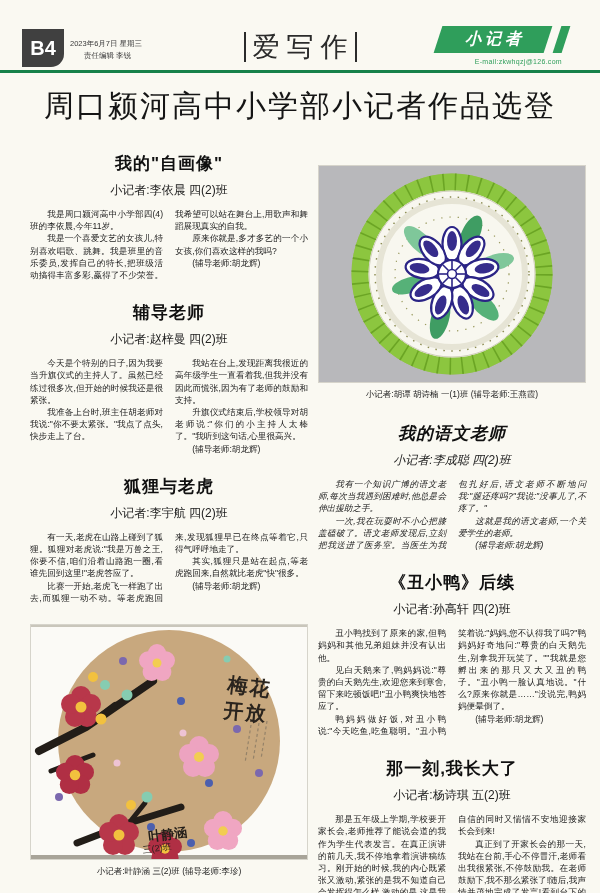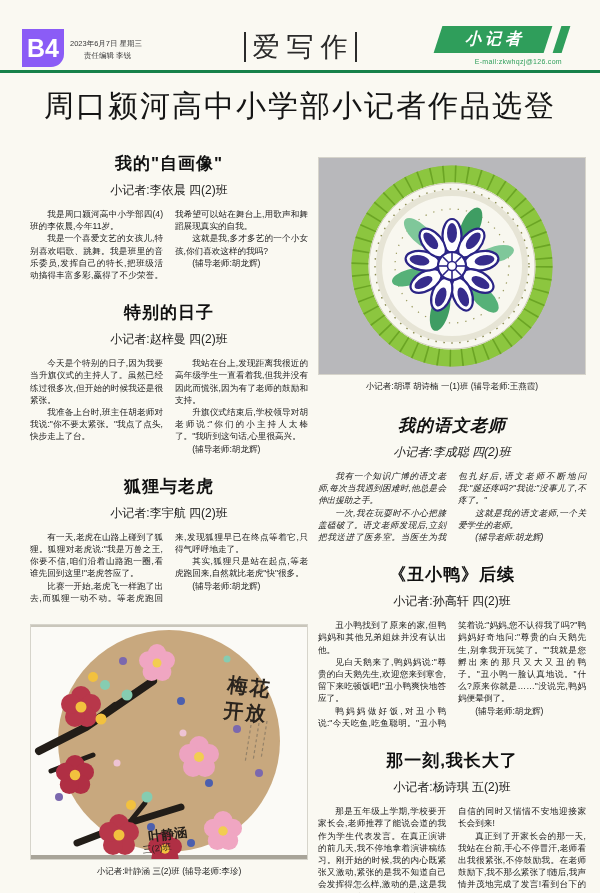--- a/index.html
+++ b/index.html
@@ -1,23 +1,23 @@
 <!DOCTYPE html>
 <html><head>
 <meta charset="utf-8">
 <style>
   html,body{margin:0;padding:0;}
   body{background:#e9e9e6;}
   .page{position:relative;width:600px;height:893px;margin:0 auto;background:#faf9f2;
         font-family:"Liberation Sans","DejaVu Sans",sans-serif;overflow:hidden;color:#222;}
 
   
-  .b4-box{position:absolute;left:22px;top:29px;width:42px;height:38px;background:#8b5cf6;
+  .b4-box{position:absolute;left:22px;top:29px;width:42px;height:38px;background:#404040;
           border-bottom-right-radius:13px;display:flex;align-items:center;justify-content:center;
-          color:#fff;font-size:25px;font-weight:bold;}
+          color:#fff;font-size:20px;font-weight:bold;}
   .date-block{position:absolute;left:70px;top:38px;font-size:7.5px;line-height:1.6;color:#3a3a3a;}
   .date-block .l2{padding-left:14px;}
   .section-label{position:absolute;top:29px;left:0;right:0;display:flex;justify-content:center;
                  align-items:center;gap:7px;pointer-events:none;}
   .section-label .bar{width:2px;height:30px;background:#2b2b2b;}
   .section-label .txt{font-size:27px;letter-spacing:7px;margin-right:-7px;color:#2b2b2b;}
   .logo-plate{position:absolute;top:26px;right:52px;width:110px;height:27px;background:#2f9e5b;
               transform:skewX(-18deg);display:flex;align-items:center;justify-content:center;}
   .logo-plate .txt{transform:skewX(18deg);color:#fff;font-style:italic;font-weight:bold;
                    font-size:16px;letter-spacing:4px;margin-right:-4px;}
@@ -35,21 +35,21 @@
   .col-right{position:absolute;left:318px;top:145px;width:268px;}
 
   .article{margin-bottom:14px;}
   .article h2{margin:0 0 7px;font-size:17px;font-weight:800;text-align:center;color:#101010;
               letter-spacing:1px;}
   .byline{font-size:12px;text-align:center;color:#222;margin-bottom:9px;}
   .body{column-count:2;column-gap:12px;font-size:8.6px;line-height:1.42;text-align:justify;color:#222;}
   .body p{margin:0;text-indent:2em;}
   .credit{text-align:left;margin-top:2px;text-indent:0;}
 
-  .photo-block{margin-top:12px;}
+  .photo-block{margin-top:20px;}
   .photo-frame{line-height:0;border:1px solid #d6d4cb;}
   .photo-caption{font-size:8.5px;text-align:center;color:#222;margin-top:6px;line-height:1.3;}
   .gap-top{margin-top:20px;}
 </style>
 </head>
 <body>
 
 <div class="page">
 
   <div class="b4-box">B4</div>
@@ -73,28 +73,28 @@
 
   <div class="col-left">
 
     <section class="article">
       <h2>我的"自画像"</h2>
       <div class="byline">小记者:李依晨 四(2)班</div>
       <div class="body">
         <div>
             <p>我是周口颍河高中小学部四(4)班的李依晨,今年11岁。</p>
             <p>我是一个喜爱文艺的女孩儿,特别喜欢唱歌、跳舞。我是班里的音乐委员,发挥自己的特长,把班级活动搞得丰富多彩,赢得了不少荣誉。我希望可以站在舞台上,用歌声和舞蹈展现真实的自我。</p>
-            <p>这就是我,多才多艺的一个小女孩,你们喜欢这样的我吗?</p>
+            <p>原来你就是,多才多艺的一个小女孩,你们喜欢这样的我吗?</p>
           </div>
         <p class="credit">(辅导老师:胡龙辉)</p>
       </div>
     </section>
 
     <section class="article gap-top">
-      <h2>特别的日子</h2>
+      <h2>辅导老师</h2>
       <div class="byline">小记者:赵梓曼 四(2)班</div>
       <div class="body">
         <div>
             <p>今天是个特别的日子,因为我要当升旗仪式的主持人了。虽然已经练过很多次,但开始的时候我还是很紧张。</p>
             <p>我准备上台时,班主任胡老师对我说:"你不要太紧张。"我点了点头,快步走上了台。</p>
             <p>我站在台上,发现距离我很近的高年级学生一直看着我,但我并没有因此而慌张,因为有了老师的鼓励和支持。</p>
             <p>升旗仪式结束后,学校领导对胡老师说:"你们的小主持人太棒了。"我听到这句话,心里很高兴。</p>
           </div>
         <p class="credit">(辅导老师:胡龙辉)</p>
       </div>

